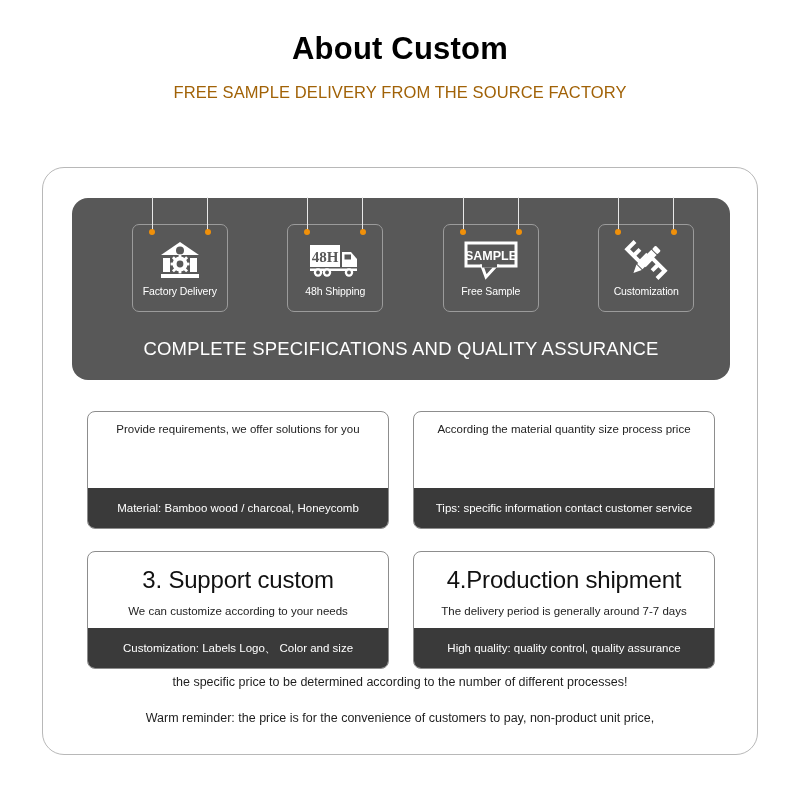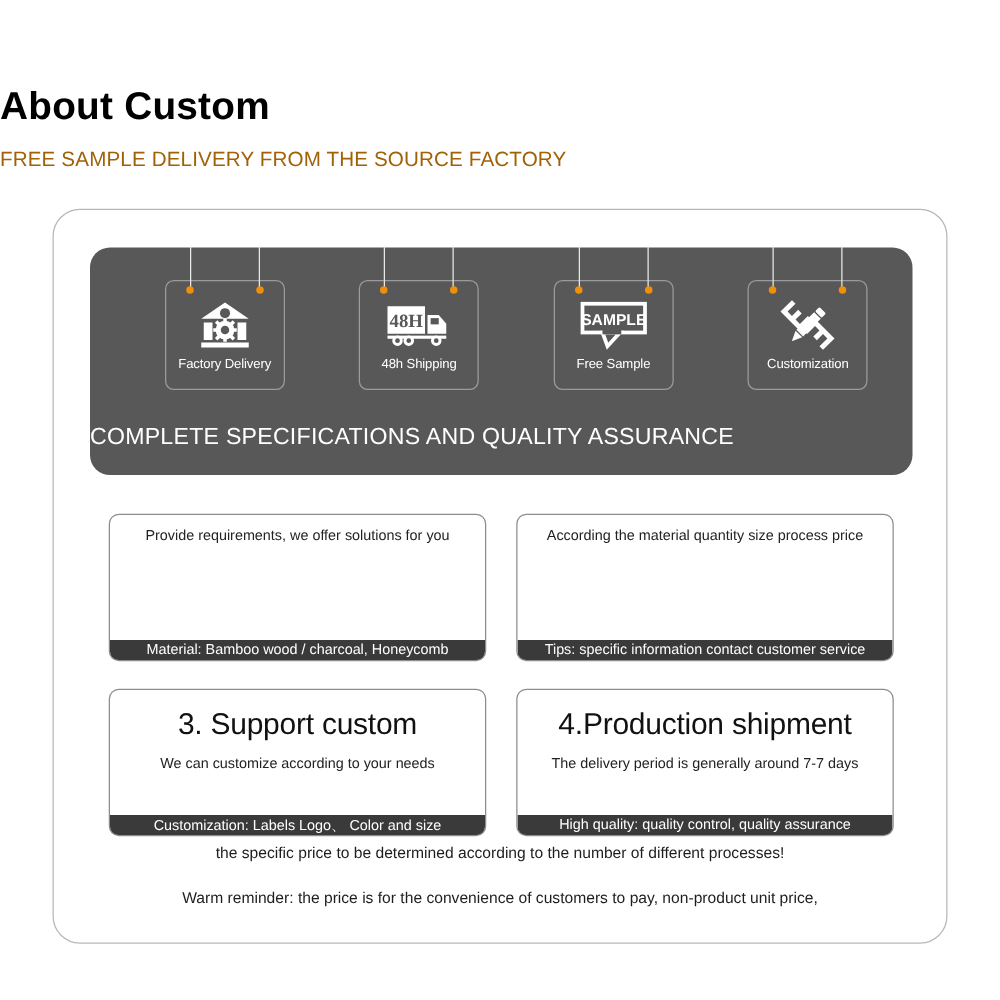--- a/index.html
+++ b/index.html
@@ -17,21 +17,22 @@
 
   .page {
     position: relative;
     width: 800px;
     height: 800px;
     box-sizing: border-box;
   }
 
   
   .header {
-    padding-top: 68px;
+    padding-top: 32px;
+    text-align: center;
   }
   .page-title {
     font-size: 31px;
     font-weight: bold;
     letter-spacing: 0.2px;
     color: #000000;
     line-height: 1.1;
     margin: 0;
   }
   .page-subtitle {
@@ -125,21 +126,21 @@
     color: #ffffff;
     white-space: nowrap;
     letter-spacing: -0.1px;
   }
 
   .banner-caption {
     position: absolute;
     left: 0;
     right: 0;
     bottom: 20px;
-    text-align: left;
+    text-align: center;
     color: #ffffff;
     font-size: 18.5px;
     letter-spacing: 0.2px;
   }
 
   
   .steps {
     position: absolute;
     left: 44px;
     top: 243px;
@@ -171,21 +172,21 @@
   }
   .step-desc {
     margin-top: 11px;
     font-size: 11.5px;
     color: #222222;
     white-space: nowrap;
   }
   .step-footer {
     margin-top: auto;
     width: 100%;
-    height: 16px;
+    height: 40px;
     background: #3a3a3a;
     color: #ffffff;
     font-size: 11.5px;
     display: flex;
     align-items: center;
     justify-content: center;
     white-space: nowrap;
   }
 
   

